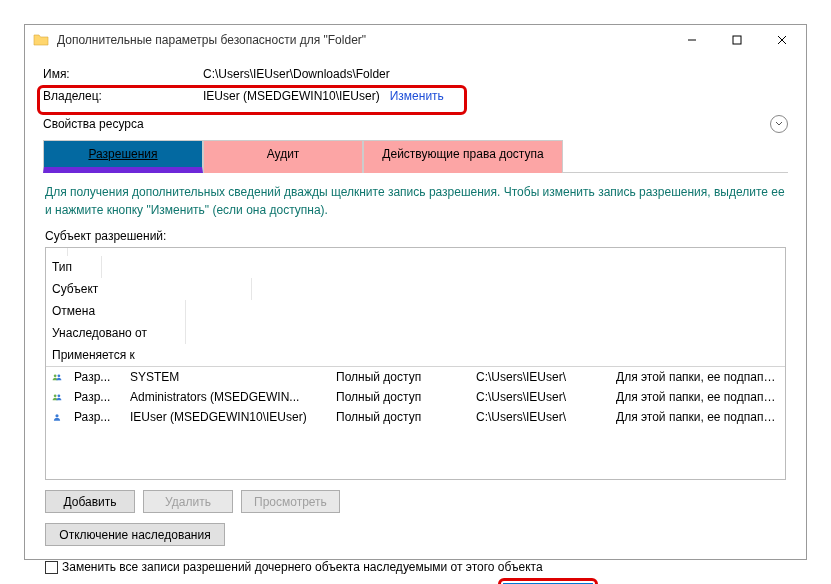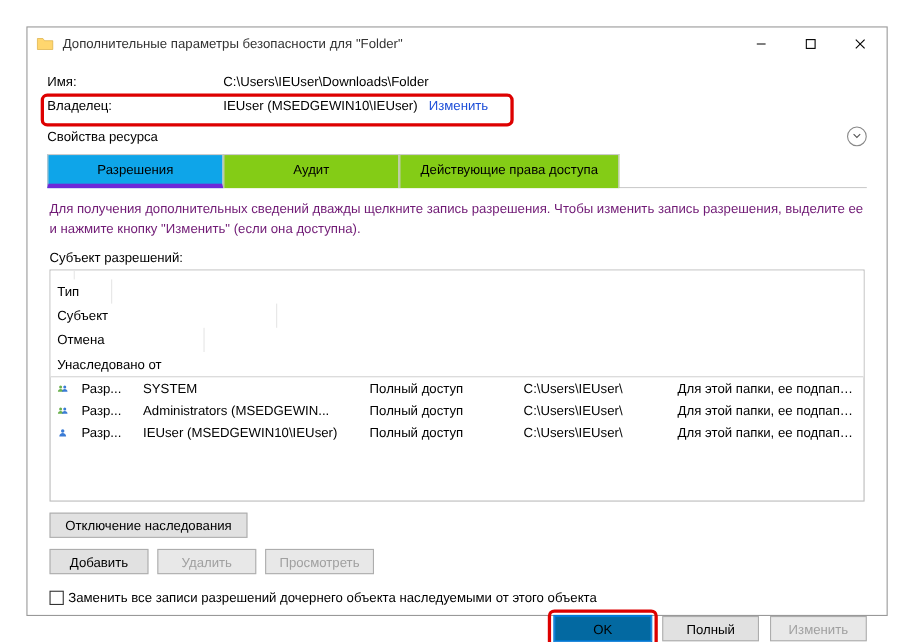--- a/index.html
+++ b/index.html
@@ -13,25 +13,25 @@
 .row { display: flex; align-items: center; margin-bottom: 8px; }
 .row .lbl { width: 160px; color: #000; }
 .row .val { color: #000; }
 .link { color: #1d4ed8; margin-left: 10px; cursor: pointer; }
 .owner-row { position: relative; }
 .highlight-red { position: absolute; border: 3px solid #d00; border-radius: 6px; pointer-events: none; }
 .resource-props { display: flex; justify-content: space-between; align-items: center; margin: 4px 0 6px 0; }
 .chev-circle { width: 18px; height: 18px; border: 1px solid #888; border-radius: 50%; display: flex; align-items: center; justify-content: center; margin-left: 6px; font-size: 10px; color: #555; }
 .tabs { display: flex; border-bottom: 1px solid #ccc; }
 .tab { padding: 6px 0; text-align: center; border: 1px solid #ccc; border-bottom: none; background: #fff; position: relative; top: 1px; margin-right: 0; }
-.tab.active { background: #0ea5e9; border-bottom: 4px solid #6d28d9; }
-.tab.inactive { background: #84cc16; }
+.tab.active { background: #0369a1; border-bottom: 6px solid #6d28d9; text-decoration: underline; }
+.tab.inactive { background: #fca5a5; }
 .tab:nth-child(1){ width: 160px; } .tab:nth-child(2){ width: 160px; } .tab:nth-child(3){ width: 200px; }
 .tabbody { padding: 10px 2px 0 2px; flex: 1; display: flex; flex-direction: column; }
-.instr { color: #701a75; line-height: 1.5; margin-bottom: 10px; }
+.instr { color: #0f766e; line-height: 1.5; margin-bottom: 10px; }
 .table-lbl { margin-bottom: 4px; }
 .table { border: 1px solid #bbb; background: #fff; }
 .thead { display: flex; border-bottom: 1px solid #d4d4d4; background: #fff; flex-direction: column; }
 .th { padding: 4px 6px; border-right: 1px solid #e6e6e6; color: #000; }
 .th:last-child { border-right: none; }
 .c-icon{ width: 22px; } .c-type{ width: 56px; } .c-subj{ width: 206px; } .c-access{ width: 140px; } .c-inh{ width: 140px; } .c-apply{ flex: 1; }
 .tr { display: flex; align-items: center; height: 20px; }
 .td { padding: 2px 6px; white-space: nowrap; overflow: hidden; text-overflow: ellipsis; }
 .tr .c-icon { display: flex; align-items: center; justify-content: center; }
 .user-icon svg { width: 14px; height: 12px; }
@@ -106,20 +106,21 @@
     <div class="tabbody">
       <div class="instr">Для получения дополнительных сведений дважды щелкните запись разрешения. Чтобы изменить запись разрешения, выделите ее и нажмите кнопку "Изменить" (если она доступна).</div>
       <div class="table-lbl">Субъект разрешений:</div>
       <div class="table">
         <div class="thead">
           <div class="th c-icon"></div>
           <div class="th c-type">Тип</div>
           <div class="th c-subj">Субъект</div>
           <div class="th c-access">Отмена</div>
           <div class="th c-inh">Унаследовано от</div>
+          <div class="th c-apply">Применяется к</div>
         </div>
         <div class="tr">
           <div class="td c-icon user-icon">
               <svg viewBox="0 0 16 12">
                 <circle cx="5" cy="4" r="2.2" fill="#6ab04c"></circle>
                 <path d="M1 11c0-2.5 2-4 4-4s4 1.5 4 4z" fill="#6ab04c"></path>
                 <circle cx="11" cy="4" r="2.2" fill="#3a7bd5"></circle>
                 <path d="M7 11c0-2.5 2-4 4-4s4 1.5 4 4z" fill="#3a7bd5"></path>
               </svg>
             </div>
@@ -154,26 +155,26 @@
           <div class="td c-type">Разр...</div>
           <div class="td c-subj">IEUser (MSEDGEWIN10\IEUser)</div>
           <div class="td c-access">Полный доступ</div>
           <div class="td c-inh">C:\Users\IEUser\</div>
           <div class="td c-apply">Для этой папки, ее подпапок ...</div>
         </div>
         <div class="tbody-spacer"></div>
       </div>
 
       <div class="btnrow">
-        <div class="btn" style="min-width:180px">Отключение наследования</div>
-      </div>
-      <div class="btnrow">
         <div class="btn">Добавить</div>
         <div class="btn disabled">Удалить</div>
         <div class="btn disabled">Просмотреть</div>
+      </div>
+      <div class="btnrow">
+        <div class="btn" style="min-width:180px">Отключение наследования</div>
       </div>
 
       <div class="checkrow">
         <div class="checkbox"></div>
         <span>Заменить все записи разрешений дочернего объекта наследуемыми от этого объекта</span>
       </div>
     </div>
   </div>
 
   <div class="footer" style="position: relative;">

